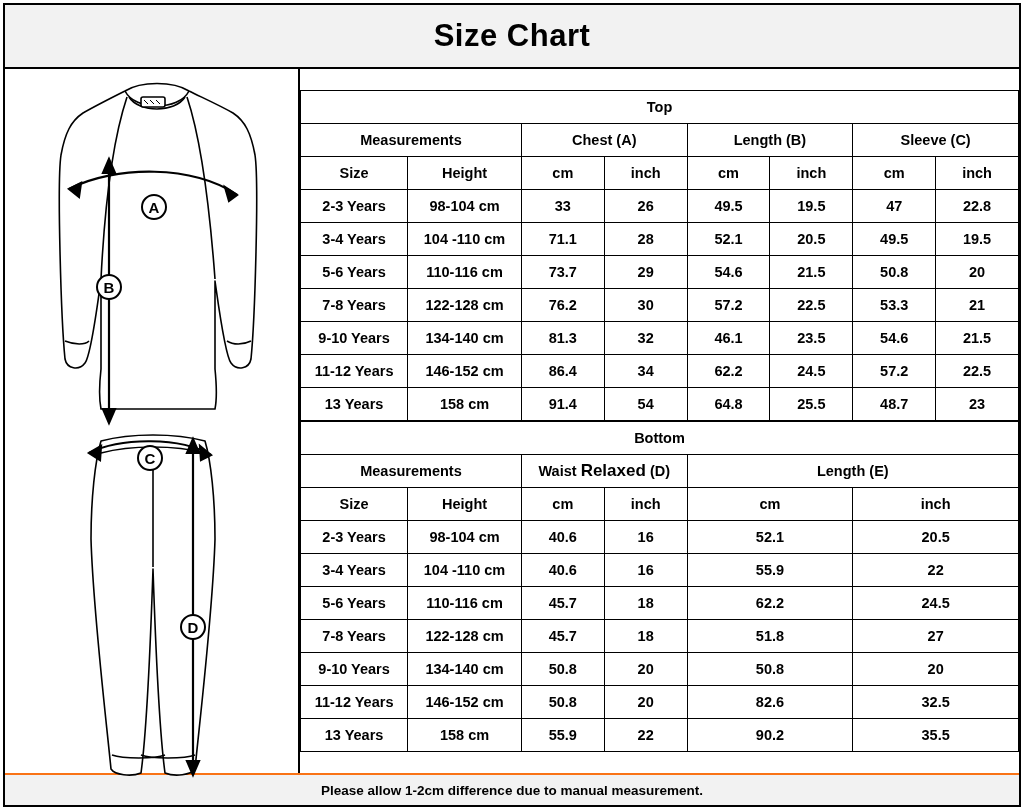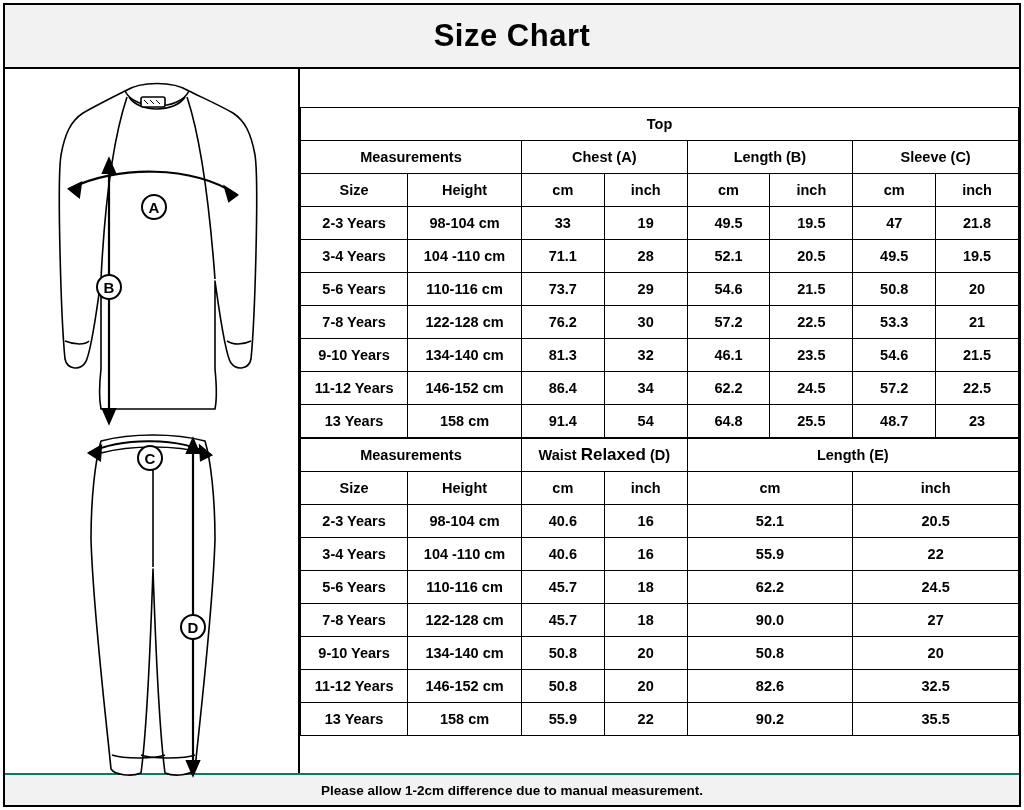--- a/index.html
+++ b/index.html
@@ -61,21 +61,21 @@
   }
   .tables-pane {
     flex: 1;
     display: flex;
     flex-direction: column;
     min-width: 0;
     justify-content: center;
   }
   .footer-bar {
     height: 30px;
-    border-top: 2px solid #0f766e;
+    border-top: 2px solid #f97316;
     display: flex;
     align-items: center;
     justify-content: center;
     background: #f2f2f2;
     flex: none;
     font-size: 13.5px;
     font-weight: bold;
   }
 
   table.size-table {
@@ -239,25 +239,25 @@
               <td>cm</td>
               <td>inch</td>
               <td>cm</td>
               <td>inch</td>
             </tr>
 
             <tr class="data-row">
               <td>2-3 Years</td>
               <td>98-104 cm</td>
               <td>33</td>
-              <td>19</td>
+              <td>26</td>
               <td>49.5</td>
               <td>19.5</td>
               <td>47</td>
-              <td>21.8</td>
+              <td>22.8</td>
             </tr>
             <tr class="data-row">
               <td>3-4 Years</td>
               <td>104 -110 cm</td>
               <td>71.1</td>
               <td>28</td>
               <td>52.1</td>
               <td>20.5</td>
               <td>49.5</td>
               <td>19.5</td>
@@ -318,20 +318,23 @@
         <table class="size-table">
           <colgroup>
             <col class="c-size">
               <col class="c-height">
             <col class="c-num">
               <col class="c-num">
             <col class="c-numwide">
               <col class="c-numwide">
           </colgroup>
           <tbody>
+            <tr class="section-head">
+              <td colspan="6">Bottom</td>
+            </tr>
             <tr class="hdr-main">
               <td colspan="2">Measurements</td>
               <td colspan="2">
                 <span>Waist</span>
                 <span class="relaxed">Relaxed</span>
                 <span>(D)</span>
               </td>
               <td colspan="2">Length (E)</td>
             </tr>
             <tr class="hdr-sub">
@@ -365,21 +368,21 @@
               <td>45.7</td>
               <td>18</td>
               <td>62.2</td>
               <td>24.5</td>
             </tr>
             <tr class="data-row">
               <td>7-8 Years</td>
               <td>122-128 cm</td>
               <td>45.7</td>
               <td>18</td>
-              <td>90.0</td>
+              <td>51.8</td>
               <td>27</td>
             </tr>
             <tr class="data-row">
               <td>9-10 Years</td>
               <td>134-140 cm</td>
               <td>50.8</td>
               <td>20</td>
               <td>50.8</td>
               <td>20</td>
             </tr>

